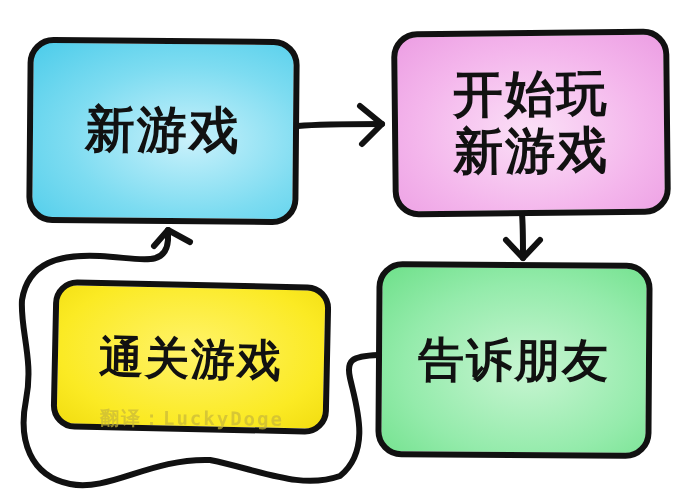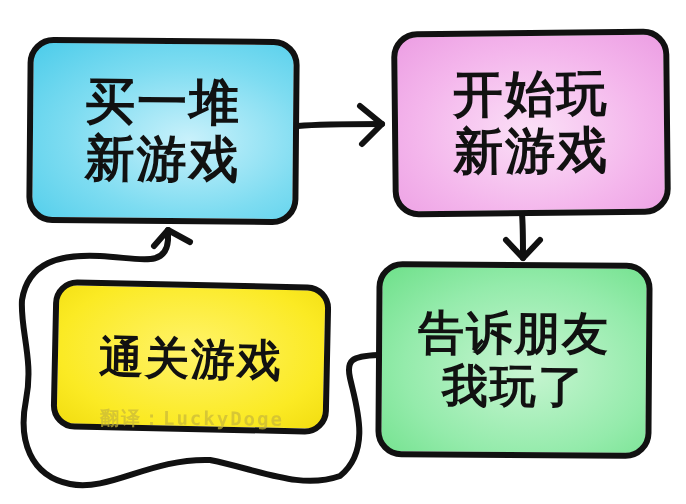--- a/index.html
+++ b/index.html
@@ -47,31 +47,29 @@
 
     <path d="M378 355 C 352 356, 346 360, 350 378
        C 356 405, 372 450, 340 476 C 300 490, 260 470, 210 460 C 150 458, 110 492, 70 484
        C 30 476, 18 440, 26 400 C 34 360, 20 330, 22 300 C 28 262, 60 254, 100 256
        C 140 258, 166 268, 168 240 L 168 230"></path>
     <path d="M154 246 L 168 230 L 190 242"></path>
   </g>
 </svg>
 
 <div class="box" id="box-buy">
-  <div class="line">买一堆</div>
   <div class="line">新游戏</div>
 </div>
 
 <div class="box" id="box-play">
   <div class="line">开始玩</div>
   <div class="line">新游戏</div>
 </div>
 
 <div class="box" id="box-tell">
   <div class="line">告诉朋友</div>
-  <div class="line">我玩了</div>
 </div>
 
 <div class="box" id="box-clear">
   <div class="line">通关游戏</div>
 </div>
 
 <div class="watermark">翻译：LuckyDoge</div>
 
 </body></html>

